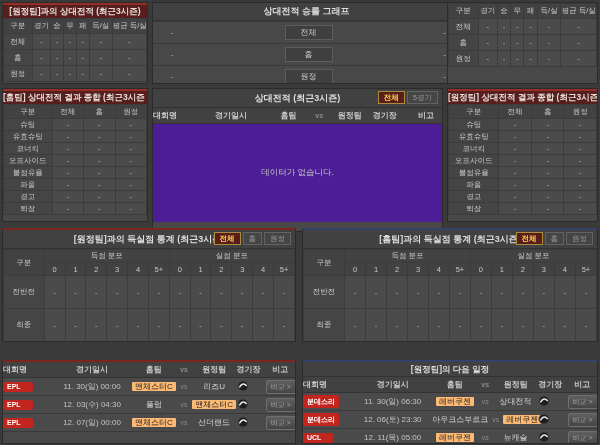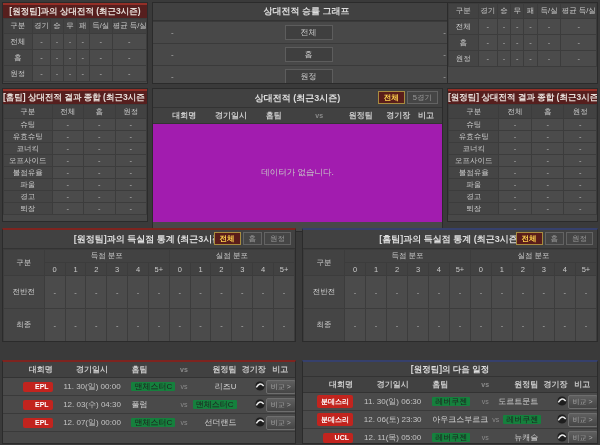--- a/index.html
+++ b/index.html
@@ -19,34 +19,34 @@
   .g1 tr{height:16px}.g1 tr.hrow{height:15px}
   .g2 tr{height:12px}.g2 tr.hrow{height:14px}
   .g3 tr.hrow{height:13px}.g3 tr.tall{height:33px}
   .wrow{display:flex;align-items:center;height:21px;border-top:1px solid #3a3a3a;font-size:8px;color:#b5b5b5}
   .wl{flex:1;text-align:left;padding-left:18px}
   .wr{flex:1;text-align:right;padding-right:14px}
   .wbox{width:46px;height:13px;line-height:13px;text-align:center;border:1px solid #5d5d5d;background:#3f3f3f;color:#c7c7c7;font-size:8px}
   .mhead,.srow{display:flex;align-items:center;font-size:8px;color:#c4c4c4}
   .mhead{height:15px;background:#414141;border-bottom:1px solid #333;color:#c9c9c9;font-weight:bold}
   .srow{height:17px;border-bottom:1px solid #3a3a3a;background:#4a4a4a}
-  .c-league{width:17%;text-align:right}
+  .c-league{width:17%;text-align:left}
   .c-dt{width:27%;text-align:center;white-space:nowrap}
   .c-teams{width:36%;display:flex;align-items:center;white-space:nowrap}
-  .c-std{width:10%;text-align:right}
+  .c-std{width:10%;text-align:left}
   .c-note{width:10%;text-align:center}
   .m5 .c-league{width:15%}.m5 .c-dt{width:24%}.m5 .c-teams{width:37%}.m5 .c-std{width:13%}.m5 .c-note{width:11%}
-  .home{flex:1;text-align:left}
-  .away{flex:1;text-align:right}
+  .home{flex:1;text-align:center}
+  .away{flex:1;text-align:center}
   .vs{color:#8a8a8a;font-size:7px;margin:0 4px}
   .team{color:#d2d2d2}
-  .team.hl{background:#15803d;color:#1e1e1e;padding:0 3px;border-radius:1px}
+  .team.hl{background:#fdba74;color:#1e1e1e;padding:0 3px;border-radius:1px}
   .badge{display:inline-block;min-width:22px;background:#c2241e;color:#fff;font-size:7px;font-weight:bold;padding:1.5px 4px;border-radius:2px;white-space:nowrap}
   .cmp{display:inline-block;background:linear-gradient(#5f5f5f,#454545);border:1px solid #6e6e6e;border-radius:2px;color:#a8a8a8;font-size:7px;padding:1px 4px;cursor:pointer;white-space:nowrap}
-  .empty{height:98px;display:flex;align-items:center;justify-content:center;background:#a21caf;color:#c6c6c6;font-size:8.5px}
+  .empty{height:98px;display:flex;align-items:center;justify-content:center;background:#4c1d95;color:#c6c6c6;font-size:8.5px}
   .bt-red{border-top:2px solid #7e241f}
   .bt-blue{border-top:2px solid #36406c}
 </style>
 </head>
 <body>
 
 <div class="panel" style="left:2px;top:2px;width:146px;height:82px">
   <div class="rtitle">[원정팀]과의 상대전적 (최근3시즌)</div>
   <table class="grid g1">
     <colgroup>
@@ -554,21 +554,21 @@
       </span>
     <span class="c-std">경기장</span>
     <span class="c-note">비고</span>
   </div>
   <div class="srow">
     <span class="c-league"><span class="badge">분데스리</span></span>
     <span class="c-dt">11. 30(일) 06:30</span>
     <span class="c-teams">
         <span class="home"><span class="team hl">레버쿠젠</span></span>
         <span class="vs">vs</span>
-        <span class="away"><span class="team">도르트문트</span></span>
+        <span class="away"><span class="team">상대전적</span></span>
       </span>
     <span class="c-std"><svg width="12" height="12" viewBox="0 0 13 13">
           <circle cx="6.5" cy="6.5" r="5.5" fill="#1e1e1e" stroke="#4a4a4a"></circle>
           <path d="M2.5 8 Q6.5 1.5 10.5 6.5" fill="none" stroke="#e8e8e8" stroke-width="1.6"></path>
         </svg></span>
     <span class="c-note"><span class="cmp">비교 &gt;</span></span>
   </div>
   <div class="srow">
     <span class="c-league"><span class="badge">분데스리</span></span>
     <span class="c-dt">12. 06(토) 23:30</span>

